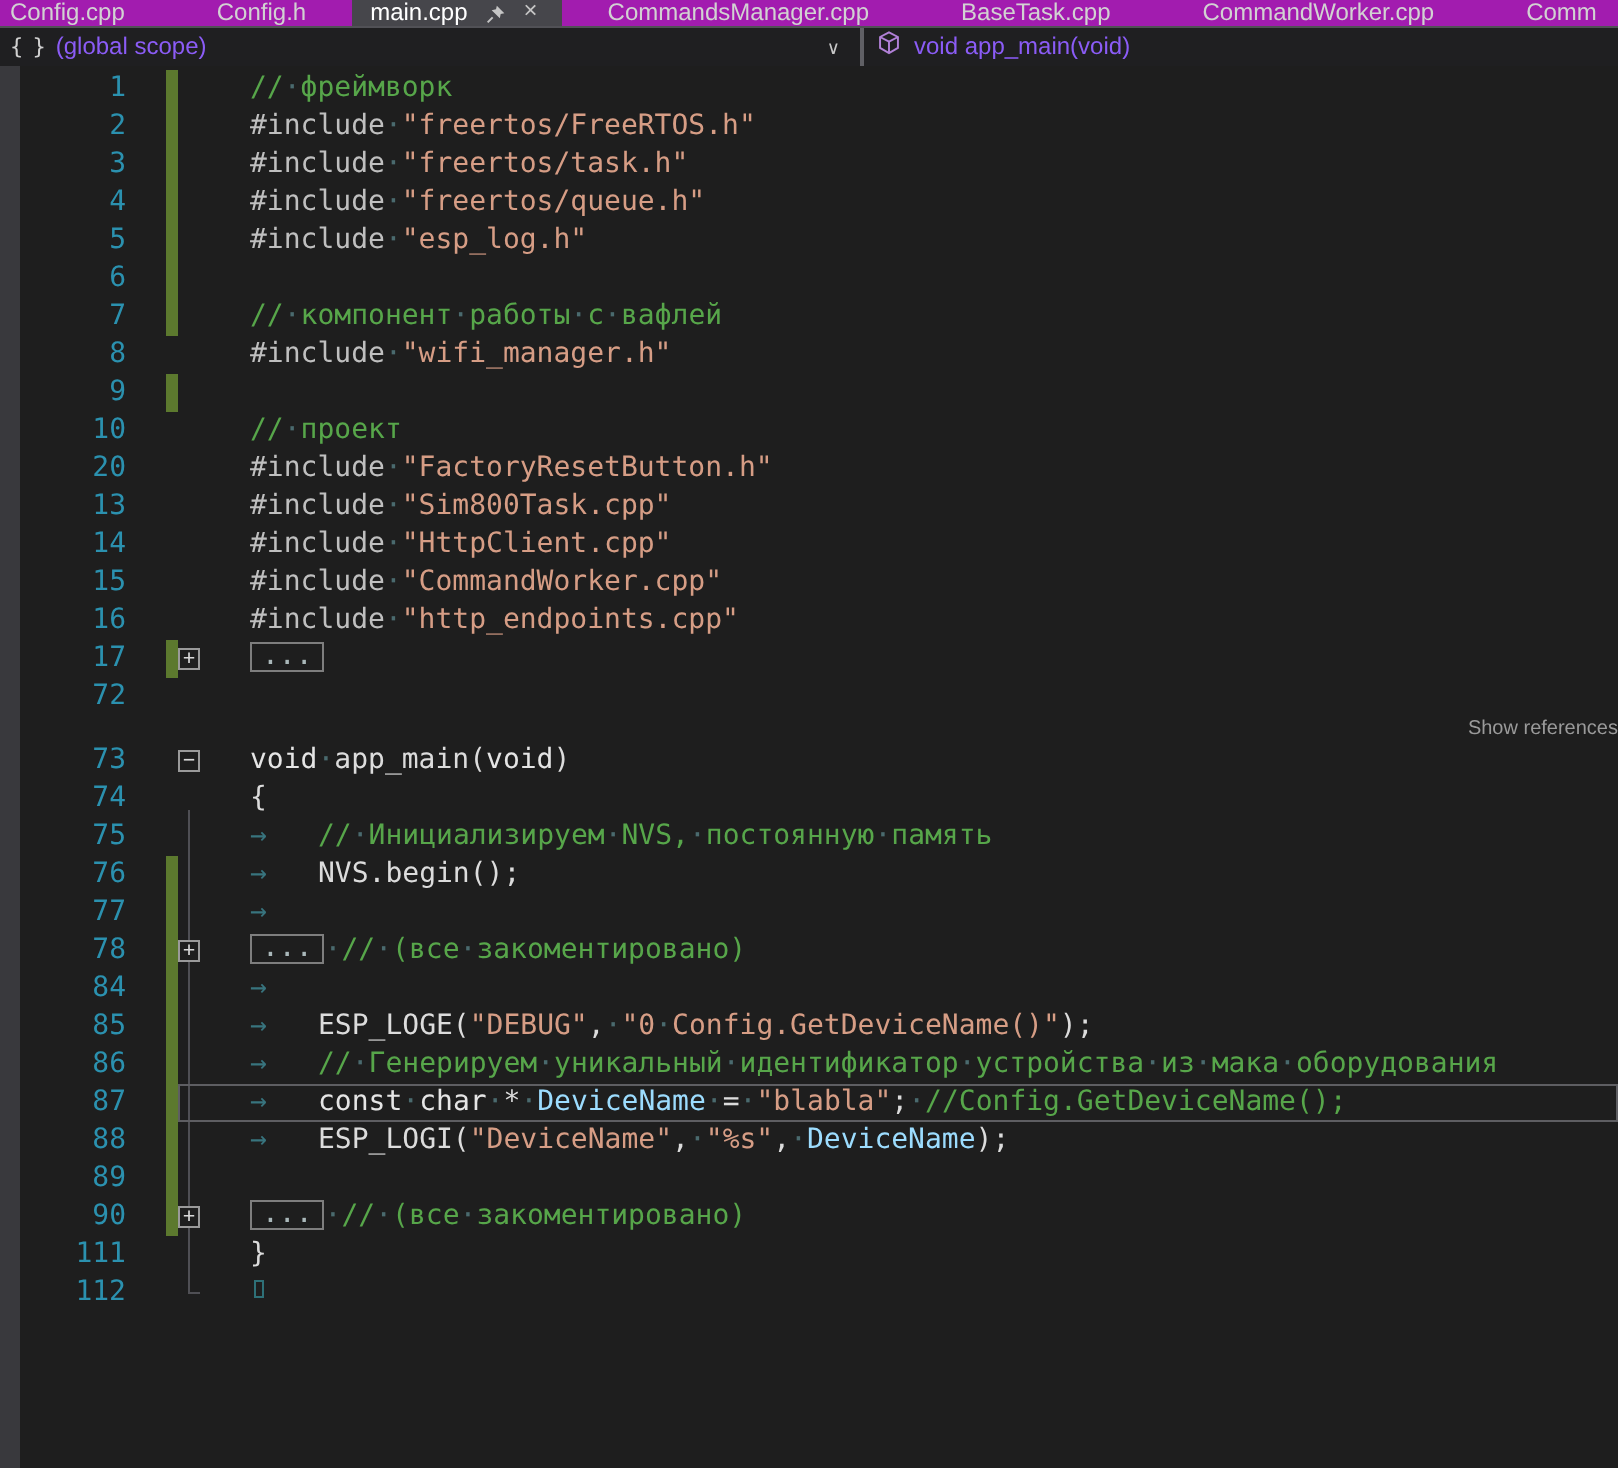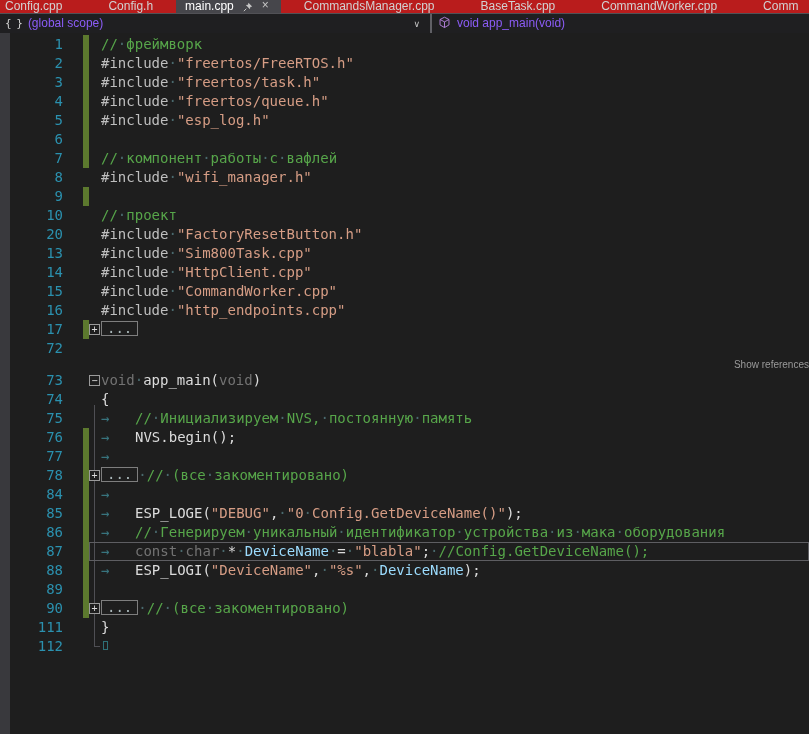--- a/index.html
+++ b/index.html
@@ -1,20 +1,20 @@
 <!DOCTYPE html>
 <html><head>
 <meta charset="utf-8">
 <style>
   html,body{margin:0;padding:0;background:#1e1e1e;width:809px;height:734px;overflow:hidden;
     font-family:"Liberation Sans", sans-serif;}
   *{box-sizing:border-box;}
 
   
-  .tabstrip{height:14px;background:#b91c1c;display:flex;align-items:flex-start;
+  .tabstrip{height:14px;background:#a21caf;display:flex;align-items:flex-start;
     overflow:hidden;border-bottom:1px solid #515156;}
   .tab{height:20px;display:flex;align-items:flex-start;padding:0 23px;margin-top:-1px;
     color:#d2d2d2;font-size:12px;line-height:14px;white-space:nowrap;cursor:default;}
   .tab.first{padding-left:5px;}
   .tab.active{background:#46464b;color:#ffffff;padding-left:9px;padding-right:12px;}
   .tab .pin{margin-left:9px;margin-top:2px;}
   .tab .close{margin-left:9px;color:#c5c5c5;font-size:12px;line-height:13px;}
 
   
   .navbar{height:19px;background:#1f1f21;display:flex;align-items:center;}
@@ -35,31 +35,31 @@
     border-left:1px solid #4f4f54;border-bottom:1px solid #4f4f54;}
   .row{position:relative;display:flex;height:19px;line-height:19px;padding-left:10px;white-space:pre;}
   .row.current::after{content:"";position:absolute;left:89px;right:0;top:0;bottom:0;
     border:1px solid #5e5e62;pointer-events:none;}
   .num{width:53px;text-align:right;color:#2b91af;flex:none;}
   .cbcol{width:6px;margin-left:20px;flex:none;}
   .cbcol.on{background:#5c792e;}
   .foldcol{width:12px;flex:none;position:relative;z-index:2;}
   .foldbox{width:11px;height:11px;margin-top:4px;border:1px solid #9a9a9a;background:#1e1e1e;
     color:#d8d8d8;font-size:10px;line-height:9px;text-align:center;cursor:pointer;}
-  .code{flex:1;white-space:pre;color:#dcdcdc;}
+  .code{flex:1;white-space:pre;color:#dcdcdc;margin-left:24px;}
   .collapse-pill{display:inline-block;height:15px;line-height:13px;border:1px solid #7e7e7e;
     padding:0 5px;margin-top:1px;color:#aab8ba;vertical-align:top;cursor:pointer;}
   .codelens{height:13px;line-height:13px;padding-left:91px;color:#9a9a9a;
     font-family:"Liberation Sans",sans-serif;font-size:10px;cursor:pointer;text-align:right;}
   .eofmark{display:inline-block;width:5px;height:9px;border:1px solid #2e7077;
     vertical-align:middle;margin-left:2px;margin-top:-3px;}
 
   
   .sg-p{color:#bfbfbf}
-  .sg-k{color:#737373}
+  .sg-k{color:#e5e5e5}
   .sg-s{color:#d69d85}
   .sg-c{color:#57a64a}
   .sg-t{color:#dcdcdc}
   .sg-v{color:#9cdcfe}
   .sg-w{color:#4a6a6e}
   .sg-a{color:#38747e;display:inline-block;width:34px;}
 </style>
 </head>
 <body>
 

